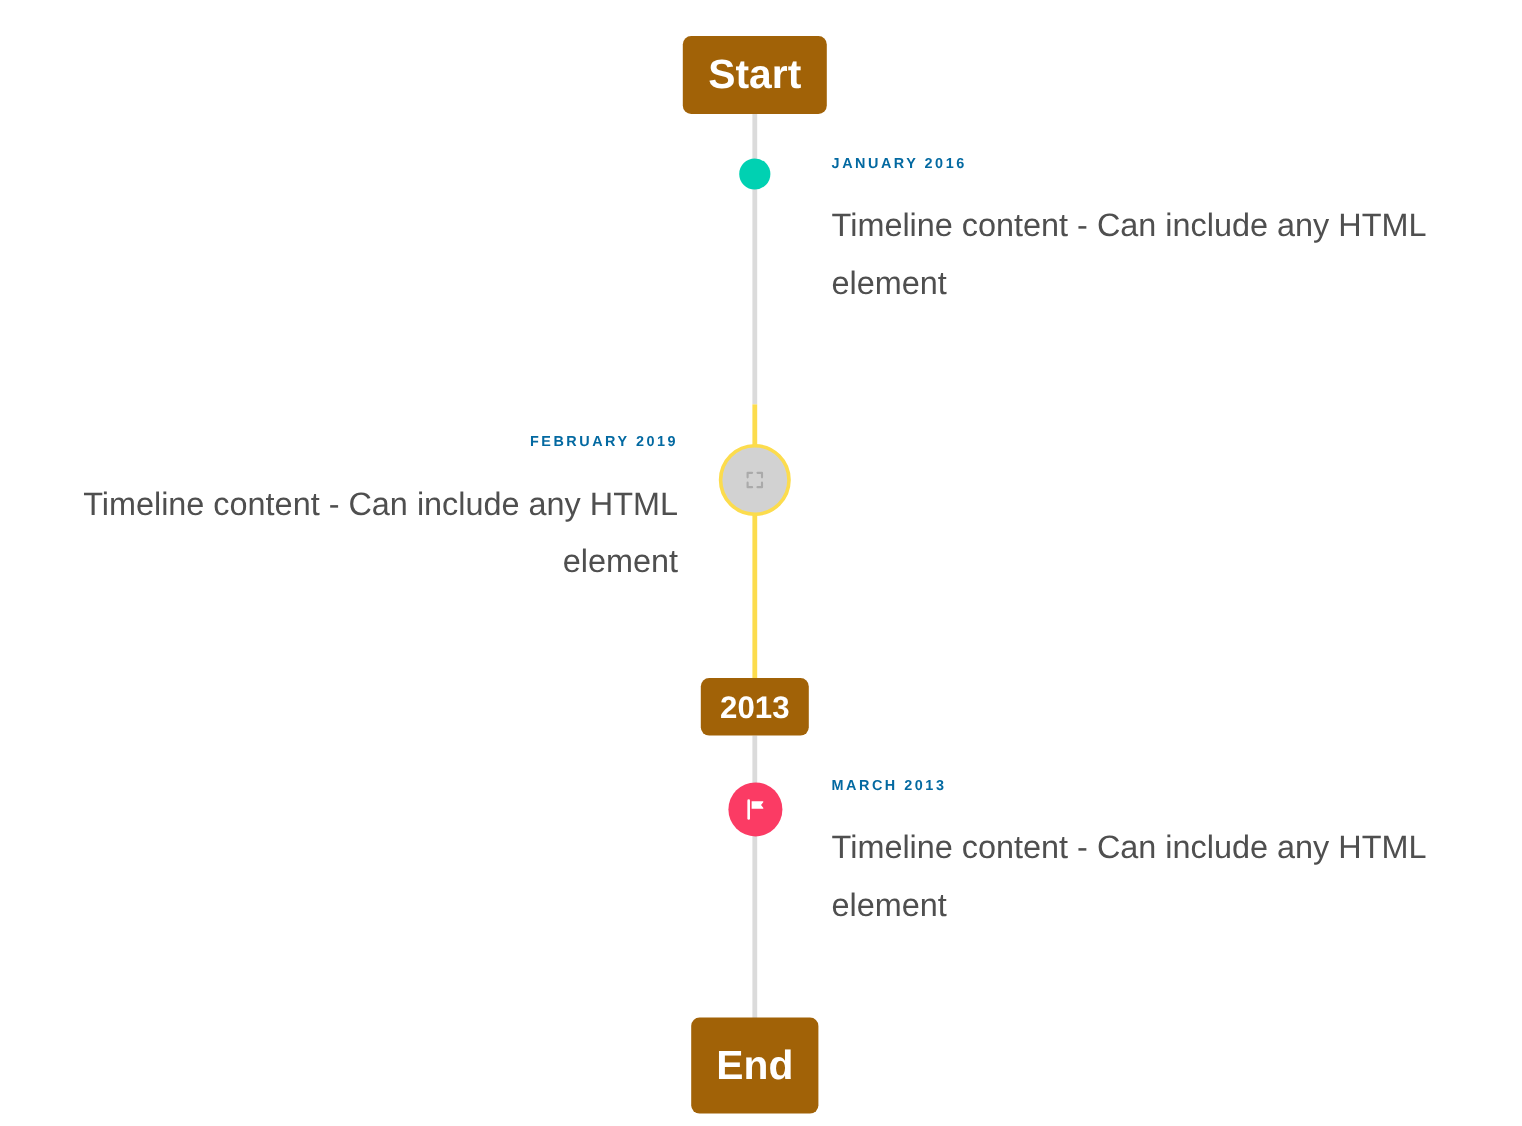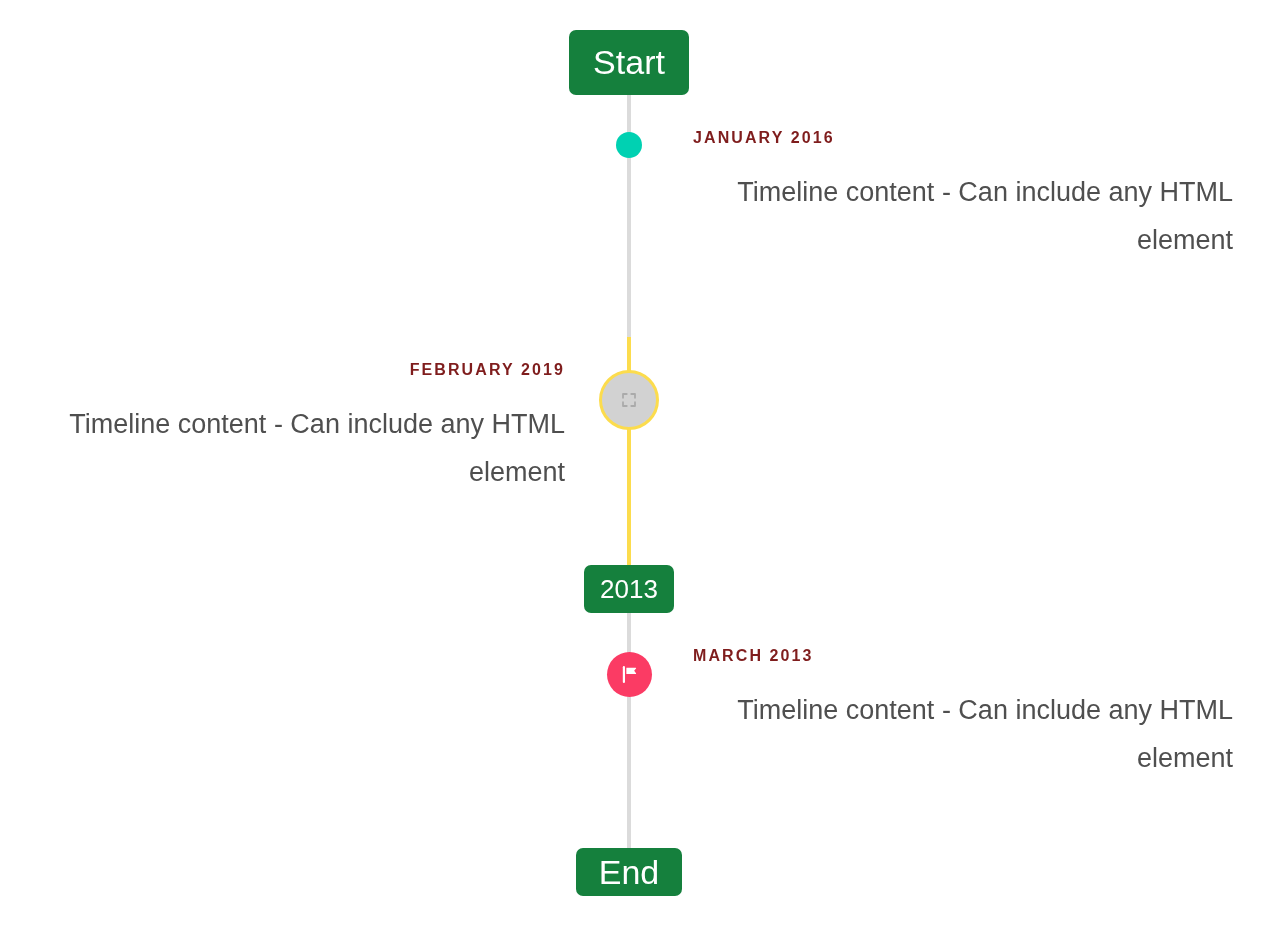--- a/index.html
+++ b/index.html
@@ -26,43 +26,43 @@
     left: 627px;
     width: 4px;
   }
   .rail-gray-top   { top: 92px;  height: 245px; background: #dbdbdb; }
   .rail-yellow     { top: 337px; height: 228px; background: #fcdc4d; }
   .rail-gray-bottom{ top: 613px; height: 237px; background: #dbdbdb; }
 
   
   .badge {
     position: absolute;
-    background: #15803d;
+    background: #a16207;
     color: #ffffff;
     border-radius: 7px;
     display: flex;
     align-items: center;
     justify-content: center;
-    font-weight: 400;
+    font-weight: 700;
     box-sizing: border-box;
     z-index: 5;
   }
   .badge-start {
     left: 569px; top: 30px;
     width: 120px; height: 65px;
     font-size: 34px;
   }
   .badge-year {
     left: 584px; top: 565px;
     width: 90px; height: 48px;
     font-size: 26px;
   }
   .badge-end {
     left: 576px; top: 848px;
-    width: 106px; height: 48px;
+    width: 106px; height: 80px;
     font-size: 34px;
   }
 
   
   .marker { position: absolute; z-index: 6; }
 
   .marker-dot {
     left: 616px; top: 132px;
     width: 26px; height: 26px;
     border-radius: 50%;
@@ -100,34 +100,33 @@
   .entry { position: absolute; }
 
   .entry-right { left: 693px; width: 540px; text-align: left; }
   .entry-left  { left: 35px;  width: 530px; text-align: right; }
 
   .entry-jan   { top: 130px; }
   .entry-feb   { top: 362px; }
   .entry-mar   { top: 648px; }
 
   .entry-date {
-    font-size: 16px;
+    font-size: 12px;
     font-weight: 700;
     letter-spacing: 2.1px;
-    color: #7f1d1d;
+    color: #0369a1;
     margin: 0 0 22px 0;
     line-height: 1;
   }
   .entry-body {
     font-size: 27px;
     font-weight: 300;
     color: #4f4f4f;
     line-height: 1.79;
     margin: 0;
-    text-align: right;
   }
 </style>
 </head>
 <body>
 
 <div id="timeline-root">
 
   <div class="rail rail-gray-top"></div>
   <div class="rail rail-yellow"></div>
   <div class="rail rail-gray-bottom"></div>

